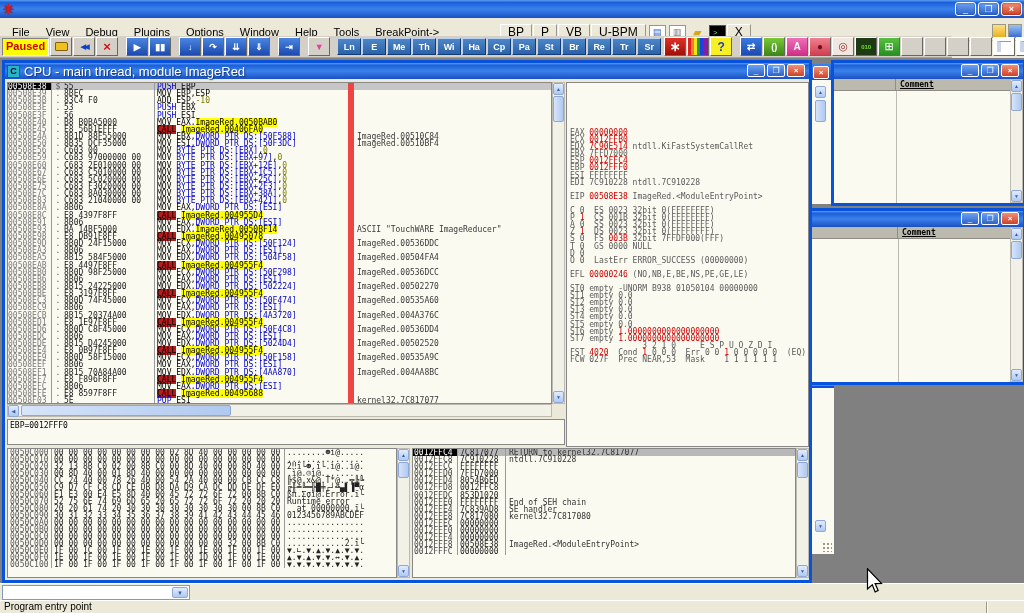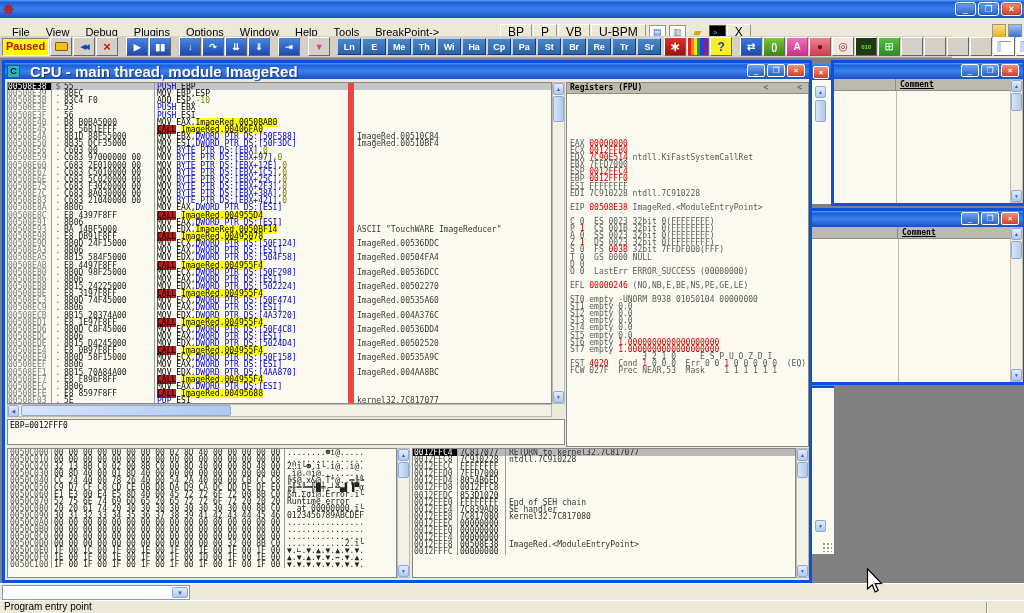--- a/index.html
+++ b/index.html
@@ -53,21 +53,21 @@
   .b-bits { background:#1E3A14; color:#70E030; font-size:6px; font-weight:bold; }
   .b-greenwin { background:linear-gradient(180deg,#58C040,#289020); color:#fff; font-size:11px; }
   .b-empty { background:#D4D0C8; }
   .b-panel { background:#fff; position:relative; }
   .b-panel::after { content:""; position:absolute; left:3px; top:3px; right:3px; bottom:3px; border-left:4px solid #C8D4E8; border-top:1px solid #999; }
 
   
   #mdi { position:absolute; left:0; top:58px; width:1024px; height:525px; background:#808080; overflow:hidden; }
   .xpwin { position:absolute; border:3px solid #0853DD; background:#ECE9D8; }
   .xpwin .wtitle { height:16px; display:flex; align-items:center; position:relative; }
-  .wtitle .wtext { color:#fff; font-size:15px; font-weight:bold; margin-left:10px; text-shadow:1px 1px 1px #10377a; white-space:nowrap; }
+  .wtitle .wtext { color:#fff; font-size:13px; font-weight:normal; margin-left:4px; text-shadow:1px 1px 1px #10377a; white-space:nowrap; }
   .wicon { width:13px; height:13px; margin-left:2px; background:#28B4C4; border:1px solid #0a6a74; color:#003; font-size:9px; font-weight:bold; text-align:center; line-height:11px; }
   .wbtns { position:absolute; top:1px; display:flex; gap:2px; }
   .wbtn { width:18px; height:13px; border:1px solid #fff; border-radius:2px; color:#fff; font-size:8px; line-height:11px; text-align:center;
           background:linear-gradient(180deg,#6CA2F2,#2E62C8); }
   .wbtn.close { background:linear-gradient(180deg,#F09078,#CE4229); font-weight:bold; }
 
   
   .pane { position:absolute; background:#FBFAF1; border:1px solid #888; overflow:hidden; }
   .phead { height:11px; background:#BCB9AE; border-bottom:1px solid #8f8d84; color:#000;
            font-family:"DejaVu Sans Mono", monospace; font-size:8px; font-weight:bold; line-height:10px; display:flex; }
@@ -359,24 +359,20 @@
       <div class="sbtn" style="bottom:0;">▼</div>
     </div>
     <div class="hsb" style="left:2px; top:341px; width:545px;">
       <div class="sbtn" style="left:0;">◀</div>
       <div class="sthumb" style="left:13px; top:0; height:11px; width:210px;"></div>
     </div>
 
     <div class="pane mono" style="left:2px; top:356px; width:558px; height:26px; padding:1px 2px; color:#000;">EBP=0012FFF0</div>
 
     <div class="pane" style="left:561px; top:19px; width:243px; height:365px;">
-      <div class="phead">
-        <span style="padding-left:3px;">Registers (FPU)</span>
-        <span style="margin-left:auto; padding-right:6px; font-weight:normal; color:#555; white-space:pre;">&lt;      &lt;</span>
-      </div>
       <div id="reg-lines" style="padding:2px 0 0 3px;margin-top:44px;">
             <div class="rline"><span class="sg-g">EAX </span><span class="sg-r">00000000</span></div>
             <div class="rline"><span class="sg-g">ECX </span><span class="sg-r">0012FFB0</span></div>
             <div class="rline"><span class="sg-g">EDX </span><span class="sg-r">7C90E514</span><span class="sg-g"> ntdll.KiFastSystemCallRet</span></div>
             <div class="rline"><span class="sg-g">EBX 7FFD7000</span></div>
             <div class="rline"><span class="sg-g">ESP </span><span class="sg-r">0012FFC4</span></div>
             <div class="rline"><span class="sg-g">EBP </span><span class="sg-r">0012FFF0</span></div>
             <div class="rline"><span class="sg-g">ESI FFFFFFFF</span></div>
             <div class="rline"><span class="sg-g">EDI 7C910228 ntdll.7C910228</span></div>
             <div class="rline">&nbsp;</div>

